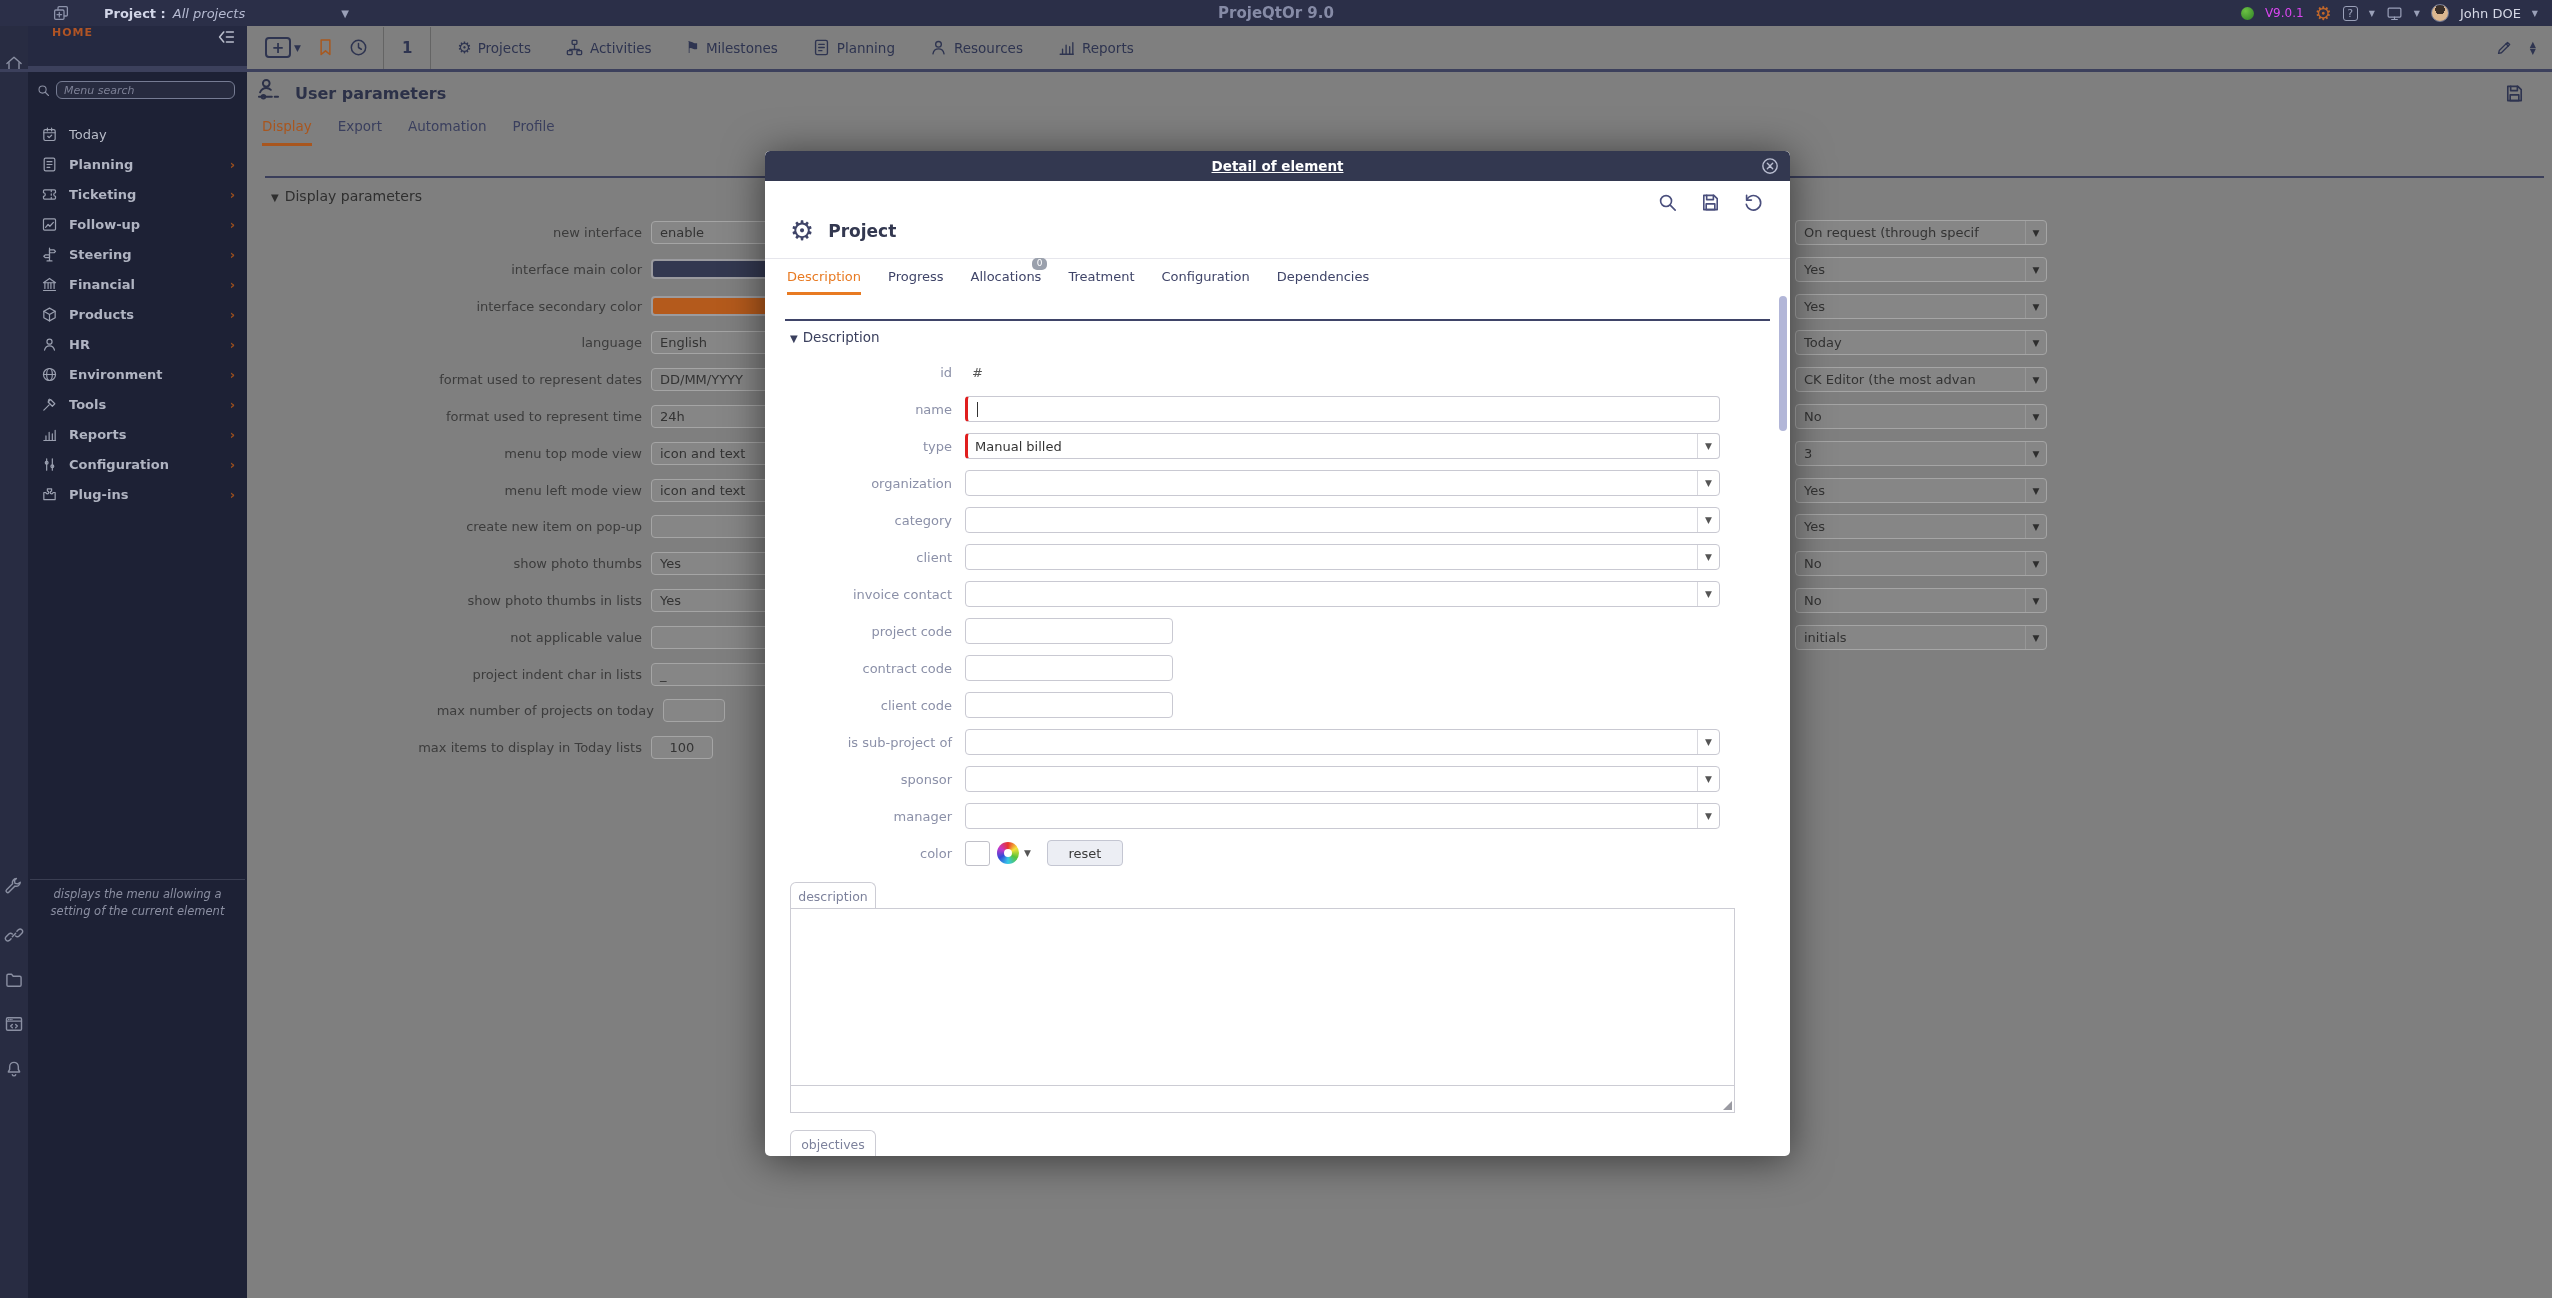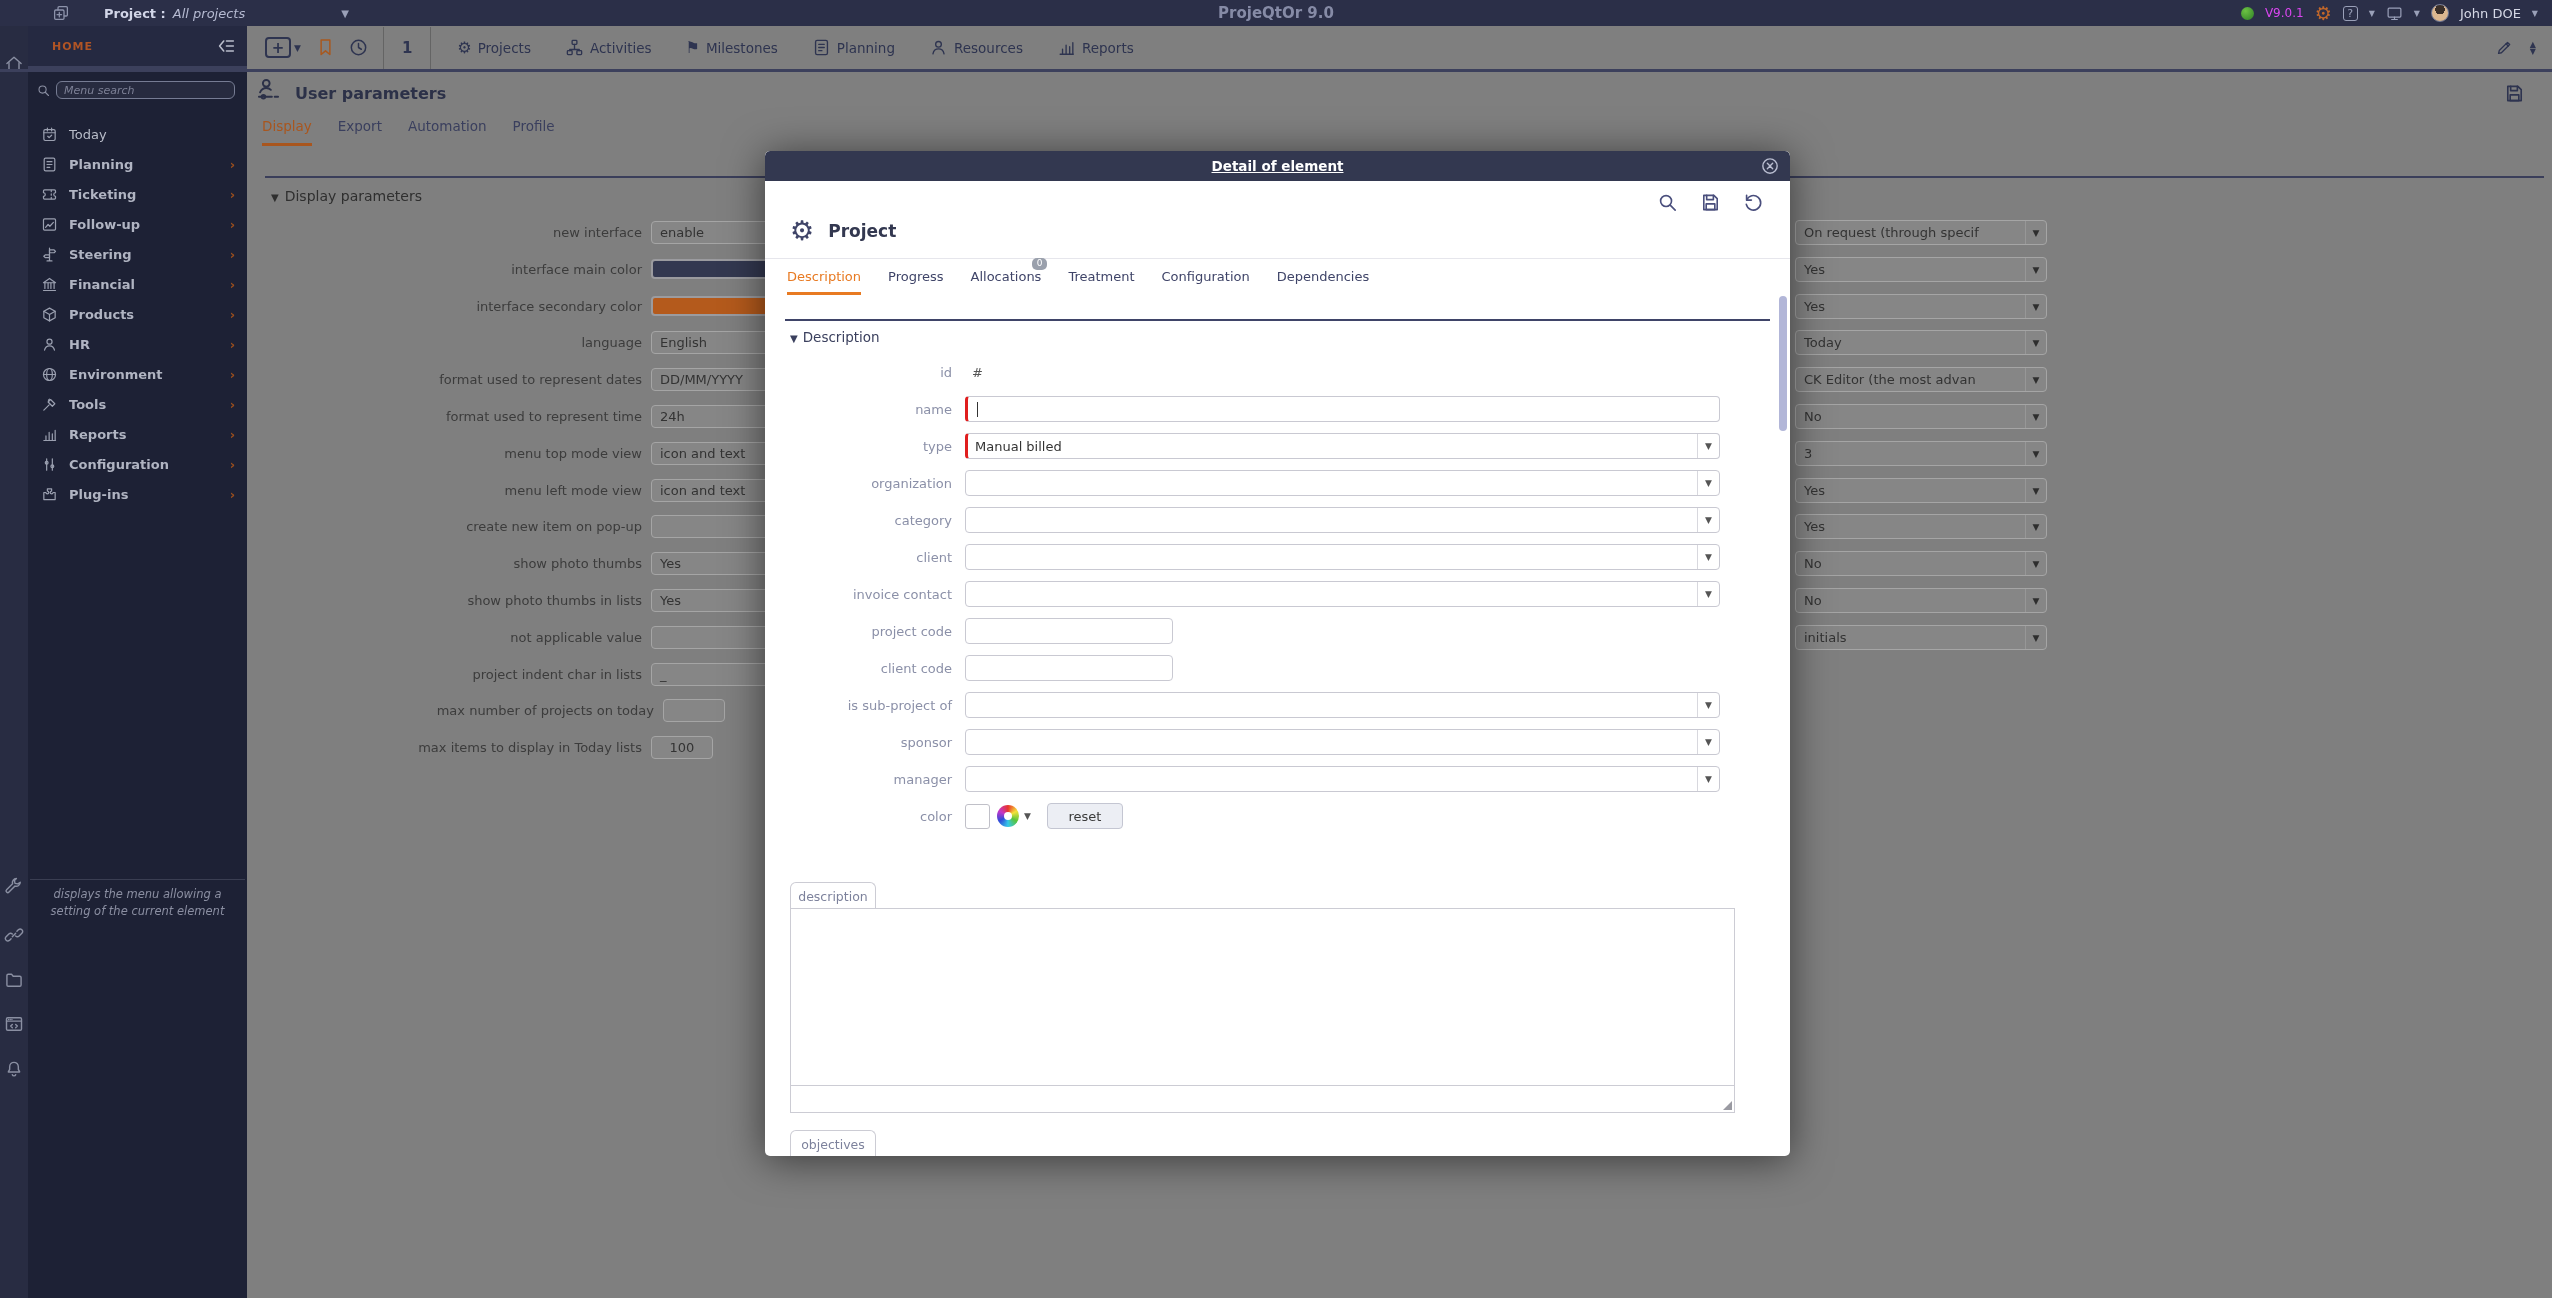--- a/index.html
+++ b/index.html
@@ -40,21 +40,21 @@
   .tool-right { position:absolute; right:16px; top:0; height:43px; display:flex; align-items:center; gap:16px; color:#2e3450; }
   .pencil-ic { width:19px; height:19px; }
   .updown { display:flex; flex-direction:column; font-size:8px; line-height:7px; color:#2e3450; }
 
   
   .strip { position:absolute; left:0; top:26px; width:28px; height:1272px; background:#282c42; z-index:3; }
   .strip .sic { position:absolute; left:4px; width:20px; height:20px; color:#8a8fa2; }
 
   
   .sidebar { position:absolute; left:28px; top:26px; width:219px; height:1272px; background:#1d2135; z-index:3; display:flex; flex-direction:column; }
-  .home-band { height:43px; background:#252941; border-bottom:3px solid #3c405c; display:flex; align-items:center; padding:0 10px 0 24px; }
+  .home-band { height:43px; background:#252941; border-bottom:3px solid #3c405c; display:flex; padding:0 10px 0 24px; }
   .home-lbl { color:#b05425; font-size:11px; font-weight:bold; letter-spacing:1px; }
   .collapse-ic { margin-left:auto; width:22px; height:22px; color:#b9bdcb; }
   .search-row { display:flex; align-items:center; padding:12px 12px 6px 8px; gap:5px; }
   .search-ic { width:15px; height:15px; color:#8a8fa2; flex:none; }
   .menu-search { flex:1; height:18px; background:#272b3f; border:1px solid #767c93; border-radius:6px; color:#8a8ea2; font-size:11px; font-style:italic; padding:0 7px; outline:none; font-family:inherit; }
   .menu-search::placeholder { color:#7d8196; }
   .menu { margin-top:14px; }
   .side-item { height:30px; display:flex; align-items:center; padding:0 12px 0 13px; cursor:pointer; }
   .side-item .mico { width:17px; height:17px; color:#9ba0b0; flex:none; }
   .side-item .mlbl { margin-left:11px; font-size:13px; font-weight:bold; color:#b0b4c2; }
@@ -629,20 +629,26 @@
           <span class="scaret">▼</span>
         </div>
     </div>
     <div class="mrow">
       <span class="mlabel">project code</span>
       <div class="minput w-code">
           <span></span>
         </div>
     </div>
     <div class="mrow">
+      <span class="mlabel">contract code</span>
+      <div class="minput w-code">
+          <span></span>
+        </div>
+    </div>
+    <div class="mrow">
       <span class="mlabel">client code</span>
       <div class="minput w-code">
           <span></span>
         </div>
     </div>
     <div class="mrow">
       <span class="mlabel">is sub-project of</span>
       <div class="minput msel w-full">
           <span class="sv"></span>
           <span class="scaret">▼</span>

